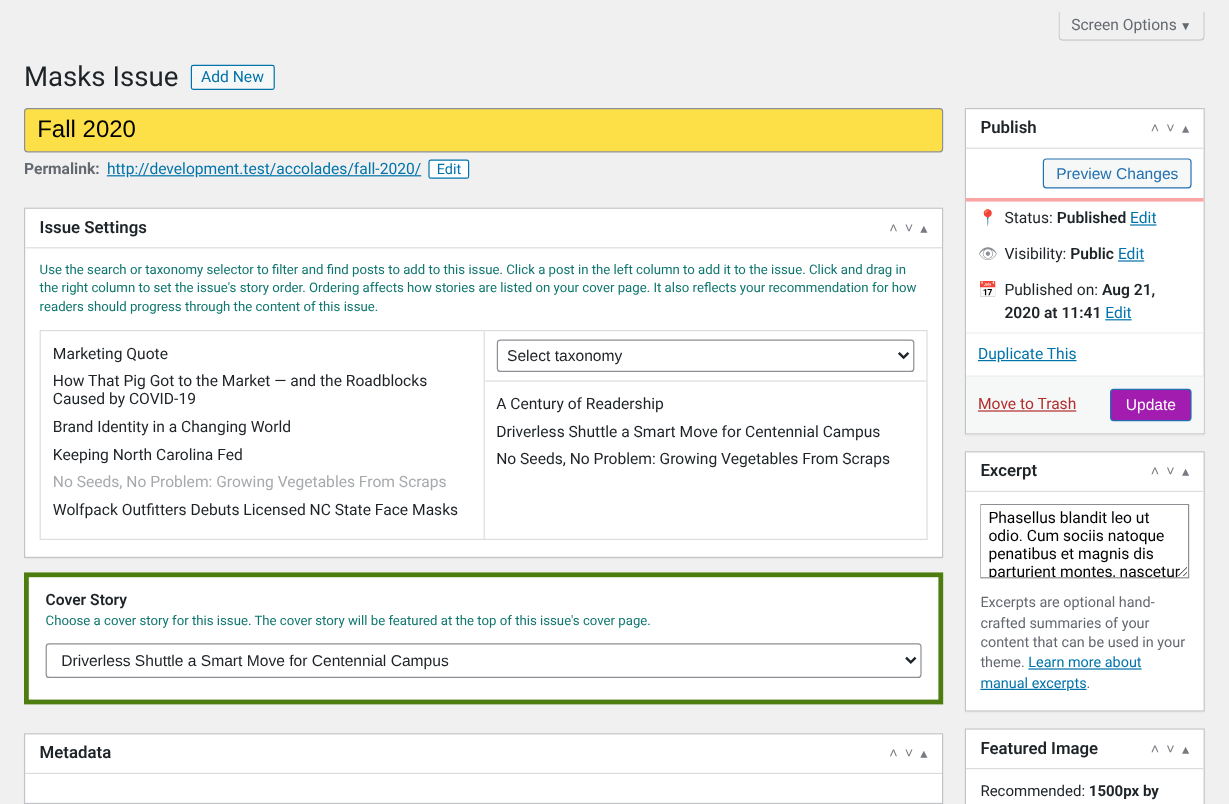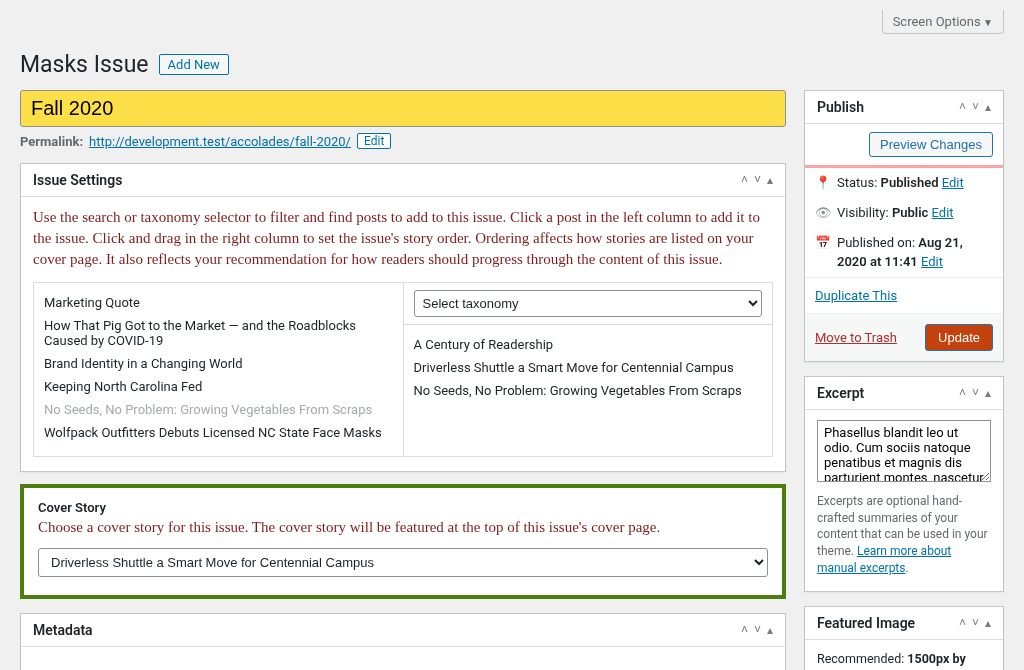--- a/index.html
+++ b/index.html
@@ -11,28 +11,28 @@
   .header-row { display: flex; align-items: center; gap: 10px; margin-bottom: 12px; }
   h1.page-title { font-size: 23px; font-weight: 400; color: #1d2327; }
   .btn-outline { display: inline-block; border: 1px solid #0073aa; color: #0073aa; background: #f6f7f7; padding: 2px 8px; font-size: 13px; border-radius: 2px; cursor: pointer; }
   .layout { display: flex; gap: 18px; }
   .main { flex: 1; min-width: 0; }
   .side { width: 200px; flex-shrink: 0; }
   .title-input { width: 100%; padding: 6px 10px; font-size: 20px; border: 1px solid #8c8f94; border-radius: 3px; background: #fde047; }
   .permalink-row { margin-top: 6px; font-size: 13px; color: #646970; display: flex; align-items: center; gap: 6px; }
   .permalink-row a { color: #0073aa; text-decoration: underline; }
   .btn-edit-sm { border: 1px solid #0073aa; color: #0073aa; background: #fff; padding: 0 6px; font-size: 12px; border-radius: 2px; cursor: pointer; }
-  .postbox { background: #fff; border: 1px solid #c3c4c7; margin-top: 14px; box-shadow: 0 1px 1px rgba(0,0,0,.04); }
+  .postbox { background: #fff; border: 1px solid #c3c4c7; margin-top: 24px; box-shadow: 0 1px 1px rgba(0,0,0,.04); }
   .postbox-header { display: flex; justify-content: space-between; align-items: center; padding: 8px 12px; border-bottom: 1px solid #dcdcde; }
   .postbox-header h2 { font-size: 14px; font-weight: 600; color: #1d2327; }
   .panel-controls { display: flex; gap: 6px; color: #787c82; font-size: 12px; }
   .panel-controls span { cursor: pointer; }
   .postbox-body { padding: 10px 12px 14px; }
   .section-strong { font-weight: 600; color: #1d2327; margin-bottom: 2px; display: block; }
-  .help-text { color: #7f1d1d; font-size: 15px; line-height: 1.4; font-family: Liberation Serif, serif; }
+  .help-text { color: #0f766e; font-size: 11px; line-height: 1.4; }
   .stories-grid { display: flex; margin-top: 12px; border: 1px solid #dcdcde; }
   .stories-col { flex: 1; }
   .stories-col:first-child { border-right: 1px solid #dcdcde; }
   .col-filter { padding: 7px 10px; border-bottom: 1px solid #dcdcde; font-size: 13px; color: #1d2327; }
   .col-filter select { width: 100%; padding: 4px; border: 1px solid #8c8f94; border-radius: 3px; background:#fff; font-size:13px; color:#1d2327;}
   .col-list { padding: 8px 10px 12px; }
   .col-list .item { padding: 4px 0; font-size: 13px; color: #1d2327; cursor: pointer; }
   .col-list .item.muted { color: #a7aaad; }
   .highlight-box { border: 4px solid #4d7c0f; margin-top: 12px; background: #fff; padding: 12px 14px 18px; }
   .select-wide { width: 100%; margin-top: 10px; padding: 5px 8px; border: 1px solid #8c8f94; border-radius: 3px; background: #fff; font-size: 13px; color: #1d2327; }
@@ -40,21 +40,21 @@
   .side .postbox { margin-top: 0; margin-bottom: 14px; }
   .pub-actions-top { text-align: right; padding: 8px 10px; border-bottom: 3px solid #fca5a5; }
   .pub-meta { padding: 6px 10px; font-size: 13px; color: #1d2327; display: flex; align-items: flex-start; gap: 8px; line-height:1.4;}
   .pub-meta .ico { width: 14px; flex-shrink: 0; color: #8c8f94; font-size: 13px; }
   .pub-meta a { color: #0073aa; text-decoration: underline; }
   .pub-meta strong { font-weight: 600; }
   .pub-dup { padding: 10px; border-top: 1px solid #eee; }
   .pub-dup a { color: #0073aa; text-decoration: underline; font-size: 13px; }
   .pub-footer { display: flex; justify-content: space-between; align-items: center; padding: 10px; border-top: 1px solid #eee; background: #f6f7f7; }
   .trash-link { color: #b32d2e; text-decoration: underline; font-size: 13px; }
-  .btn-primary { background: #c2410c; border: 1px solid #2271b1; color: #fff; padding: 5px 12px; border-radius: 3px; font-size: 13px; cursor: pointer; }
+  .btn-primary { background: #a21caf; border: 1px solid #2271b1; color: #fff; padding: 5px 12px; border-radius: 3px; font-size: 13px; cursor: pointer; }
   .btn-secondary { background: #f6f7f7; border: 1px solid #2271b1; color: #2271b1; padding: 4px 10px; border-radius: 3px; font-size: 13px; cursor: pointer; }
   .excerpt-ta { width: 100%; height: 62px; border: 1px solid #8c8f94; padding: 4px 6px; font-size: 13px; font-family: inherit; resize: vertical; }
   .excerpt-help { font-size: 12px; color: #646970; margin-top: 8px; line-height: 1.4; }
   .excerpt-help a { color: #0073aa; text-decoration: underline; }
   .fi-body { padding: 10px 12px; font-size: 12.5px; color: #1d2327; line-height: 1.4; }
   .fi-body p { margin-bottom: 10px; }
 </style>
 </head>
 <body>
 

